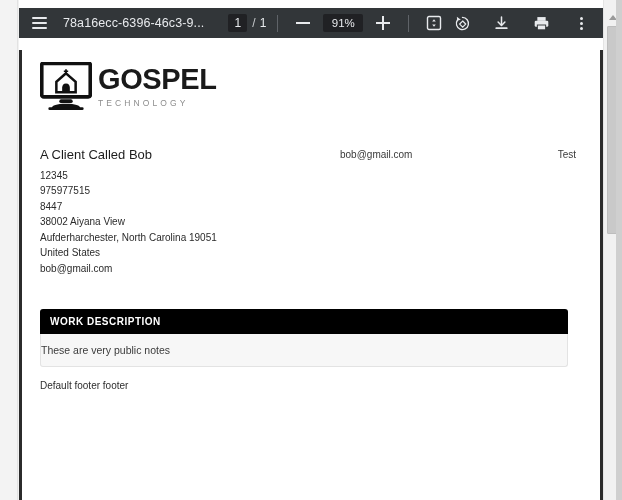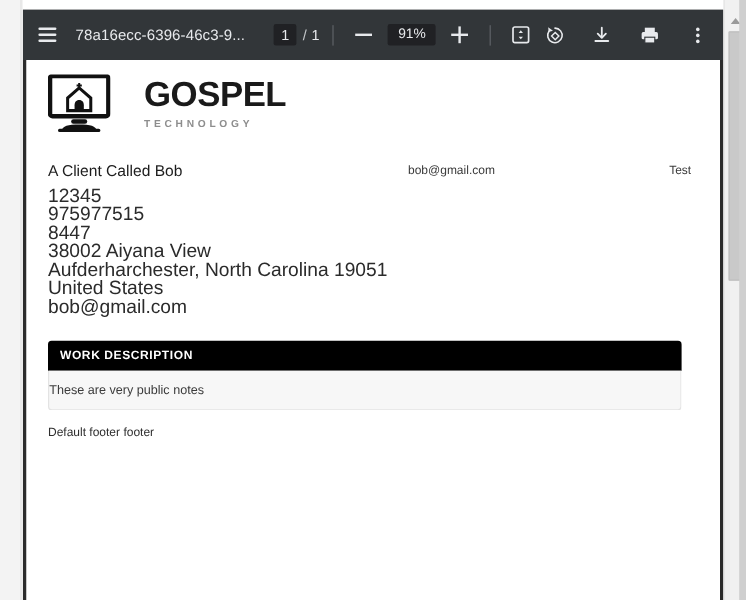--- a/index.html
+++ b/index.html
@@ -41,21 +41,21 @@
     height: 500px;
     background: #ffffff;
     overflow: hidden;
   }
 
   
   .toolbar {
     position: absolute;
     left: 0; top: 8px;
     width: 584px;
-    height: 42px;
+    height: 30px;
     background: #323639;
     display: flex;
     align-items: center;
     color: #e8eaed;
     font-size: 12px;
     box-sizing: border-box;
     padding: 0 8px 0 6px;
   }
 
   .tb-btn {
@@ -195,81 +195,81 @@
     padding-top: 12px;
   }
   .brand { display: flex; align-items: center; }
 
   .logo-mark {
     width: 52px;
     flex: 0 0 auto;
     margin-right: 6px;
   }
 
-  .brand-text { padding-top: 2px; margin-left: 22px; }
+  .brand-text { padding-top: 2px; }
   .brand-name {
     font-family: "Liberation Sans", sans-serif;
     font-weight: bold;
     font-size: 29px;
     line-height: 29px;
     color: #1a1a1a;
     letter-spacing: -0.4px;
   }
   .brand-sub {
     font-size: 8.5px;
     color: #8d8d8d;
     letter-spacing: 3.1px;
     line-height: 12.5px;
     margin-top: 3px;
-    font-weight: bold;
+    font-weight: normal;
   }
 
   .doc-type {
     font-size: 26px;
     font-weight: bold;
     color: #000000;
     letter-spacing: 0.3px;
     padding-top: 26px;
     padding-right: 18px;
     white-space: nowrap;
   }
 
   
   .parties {
     display: flex;
-    margin-top: 24px;
+    margin-top: 36px;
   }
   .bill-to { width: 300px; flex: 0 0 auto; }
   .bill-name {
     font-size: 13px;
     color: #1d1d1d;
     margin-bottom: 7px;
   }
   .bill-line {
-    font-size: 16px;
+    font-size: 10px;
     color: #2b2b2b;
     line-height: 14px;
     margin-bottom: 1.5px;
   }
 
   .meta-col {
     flex: 1 1 auto;
     display: flex;
     justify-content: space-between;
     padding-top: 2px;
     padding-right: 6px;
   }
   .meta-left, .meta-right {
     font-size: 10px;
     color: #3a3a3a;
   }
 
   
   .section {
-    margin-top: 19px;
+    margin-top: 32px;
     width: 528px;
   }
   .section-head {
     background: #000000;
     color: #ffffff;
     font-size: 10px;
     font-weight: bold;
     letter-spacing: 0.5px;
     padding: 7px 10px;
     border-radius: 3px 3px 0 0;

